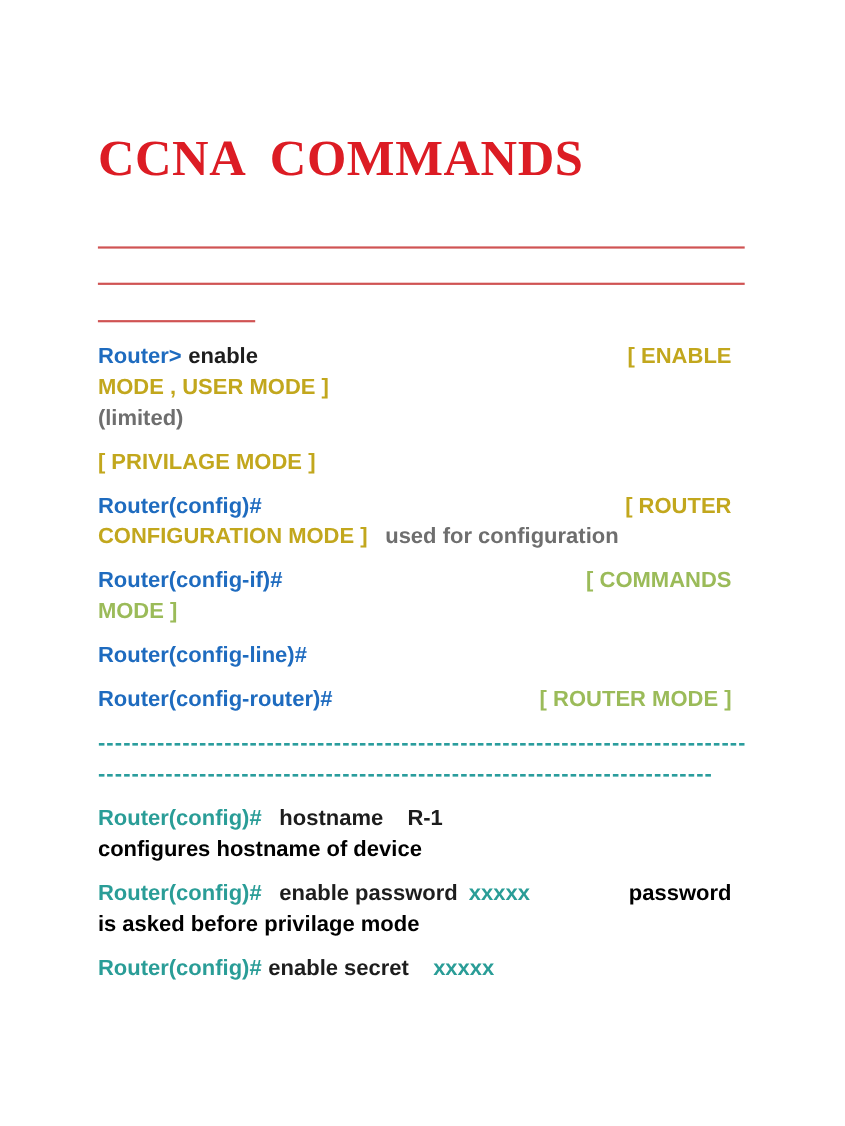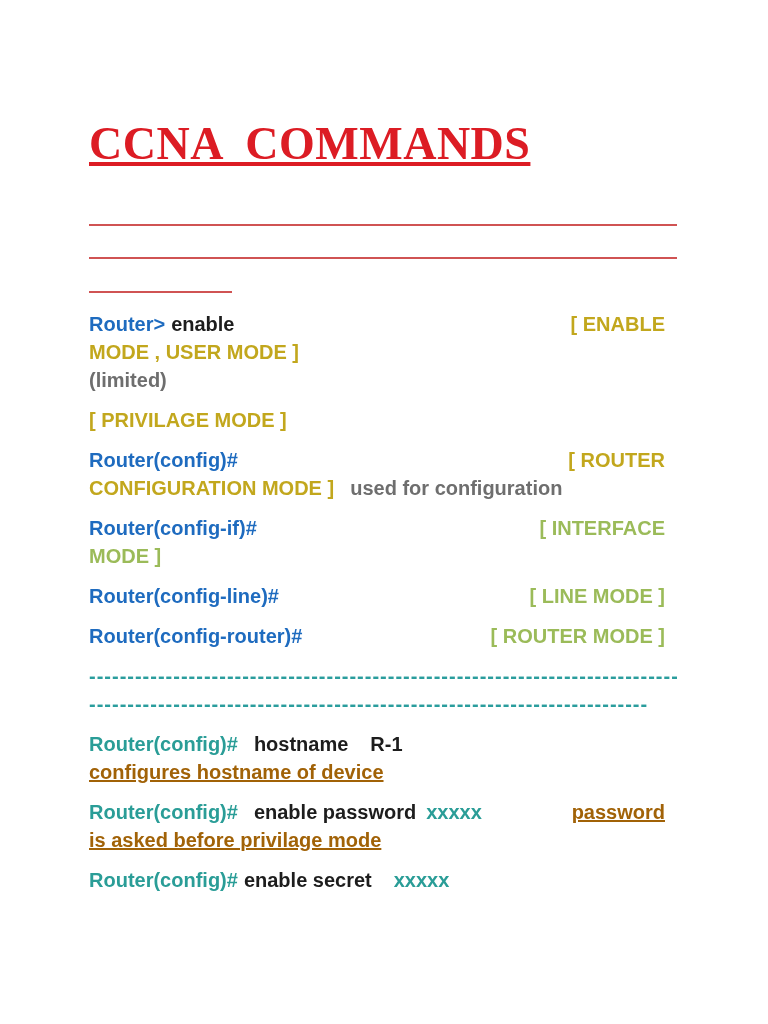--- a/index.html
+++ b/index.html
@@ -20,21 +20,20 @@
   .doc-title {
     margin-top: 118px;
     font-family: "Liberation Serif", serif;
     font-weight: 700;
     font-size: 46px;
     line-height: 52px;
     color: #dc1c24;
     word-spacing: 12px;
     letter-spacing: 0.5px;
     white-space: nowrap;
-    text-decoration: underline;
   }
   
   .redline { border-top: 2px solid #d05353; width: 588px; }
   .redline.r1 { margin-top: 54px; }
   .redline.r2 { margin-top: 31px; }
   .redline.r3 { margin-top: 32px; width: 143px; }
 
   
   .content { margin-top: 17px; }
   .para { margin-bottom: 12px; }
@@ -45,21 +44,21 @@
     white-space: nowrap;
     gap: 13px;
   }
   .line.split { display: flex; justify-content: space-between; }
 
   .c-blue  { color: #1e6bbf; }
   .c-gold  { color: #c2a71d; }
   .c-green { color: #9bbb59; }
   .c-teal  { color: #2a9d97; }
   .c-gray  { color: #6e6e6e; }
-  .c-lgray { color: #a16207; text-decoration: underline; }
+  .c-lgray { color: #000000; }
   .c-black { color: #1d1d1d; }
 
   .gap-xs { margin-left: 6px; }
   .gap-s  { margin-left: 10px; }
   .gap-m  { margin-left: 16px; }
   .gap-l  { margin-left: 22px; }
 
   
   .divider-line {
     width: 588px;
@@ -112,31 +111,30 @@
         <span class="c-gold">[ ROUTER</span>
       </div>
       <div class="line">
         <span class="c-gold">CONFIGURATION MODE ]</span><span class="c-gray gap-m">used for configuration</span>
       </div>
     </div>
 
     <div class="para">
       <div class="line split">
         <span class="c-blue">Router(config-if)#</span>
-        <span class="c-green">[ INTERFACE</span>
+        <span class="c-green">[ COMMANDS</span>
       </div>
       <div class="line">
         <span class="c-green">MODE ]</span>
       </div>
     </div>
 
     <div class="para">
       <div class="line split">
         <span class="c-blue">Router(config-line)#</span>
-        <span class="c-green">[ LINE MODE ]</span>
       </div>
     </div>
 
     <div class="para">
       <div class="line split">
         <span class="c-blue">Router(config-router)#</span>
         <span class="c-green">[ ROUTER MODE ]</span>
       </div>
     </div>
 

